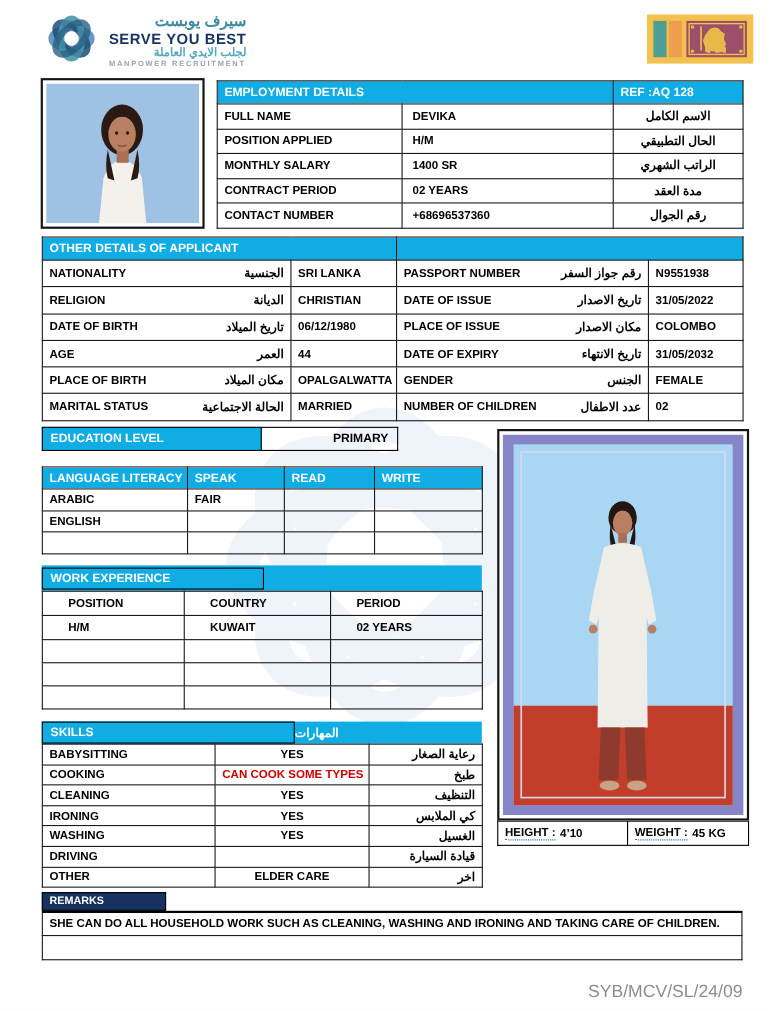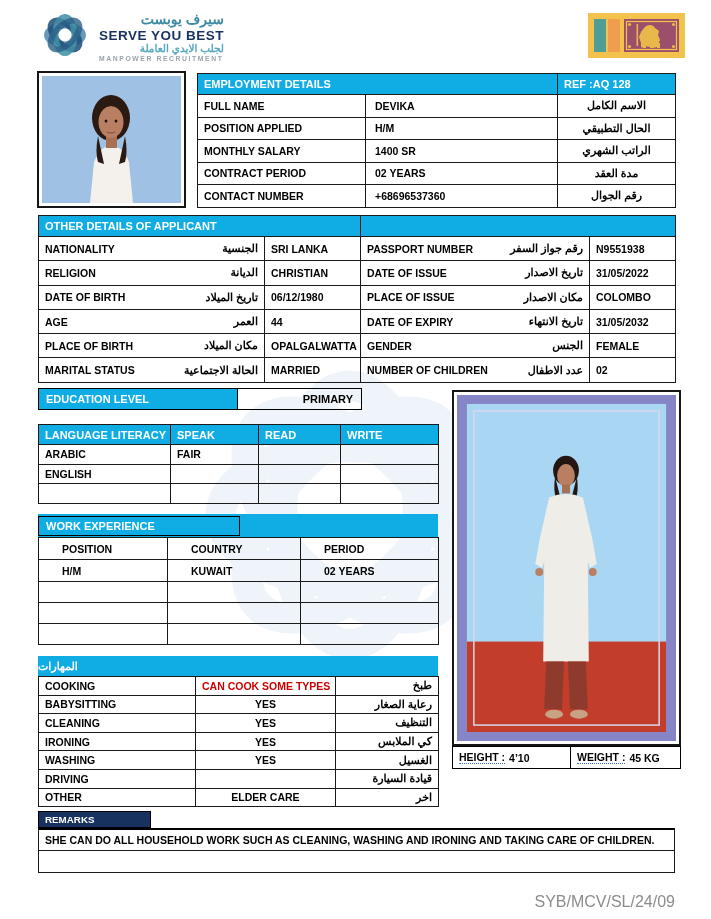--- a/index.html
+++ b/index.html
@@ -379,38 +379,39 @@
     </tr>
     <tr>
       <td></td>
       <td></td>
       <td></td>
     </tr>
   </tbody>
     </table>
 
   <div id="skills-bar" class="abs">
+    <div class="skills-title">SKILLS</div>
     <div class="skills-ar" dir="rtl">المهارات</div>
   </div>
   <table id="skills-table" class="abs outer">
     <colgroup>
         <col style="width:157px">
         <col style="width:140px">
         <col style="width:103px">
       </colgroup>
     <tbody>
         <tr>
+      <td>BABYSITTING</td>
+      <td class="mid">YES</td>
+      <td class="ar arx" dir="rtl">رعاية الصغار</td>
+    </tr>
+    <tr>
       <td>COOKING</td>
       <td class="mid red-val">CAN COOK SOME TYPES</td>
       <td class="ar arx" dir="rtl">طبخ</td>
-    </tr>
-    <tr>
-      <td>BABYSITTING</td>
-      <td class="mid">YES</td>
-      <td class="ar arx" dir="rtl">رعاية الصغار</td>
     </tr>
     <tr>
       <td>CLEANING</td>
       <td class="mid">YES</td>
       <td class="ar arx" dir="rtl">التنظيف</td>
     </tr>
     <tr>
       <td>IRONING</td>
       <td class="mid">YES</td>
       <td class="ar arx" dir="rtl">كي الملابس</td>

